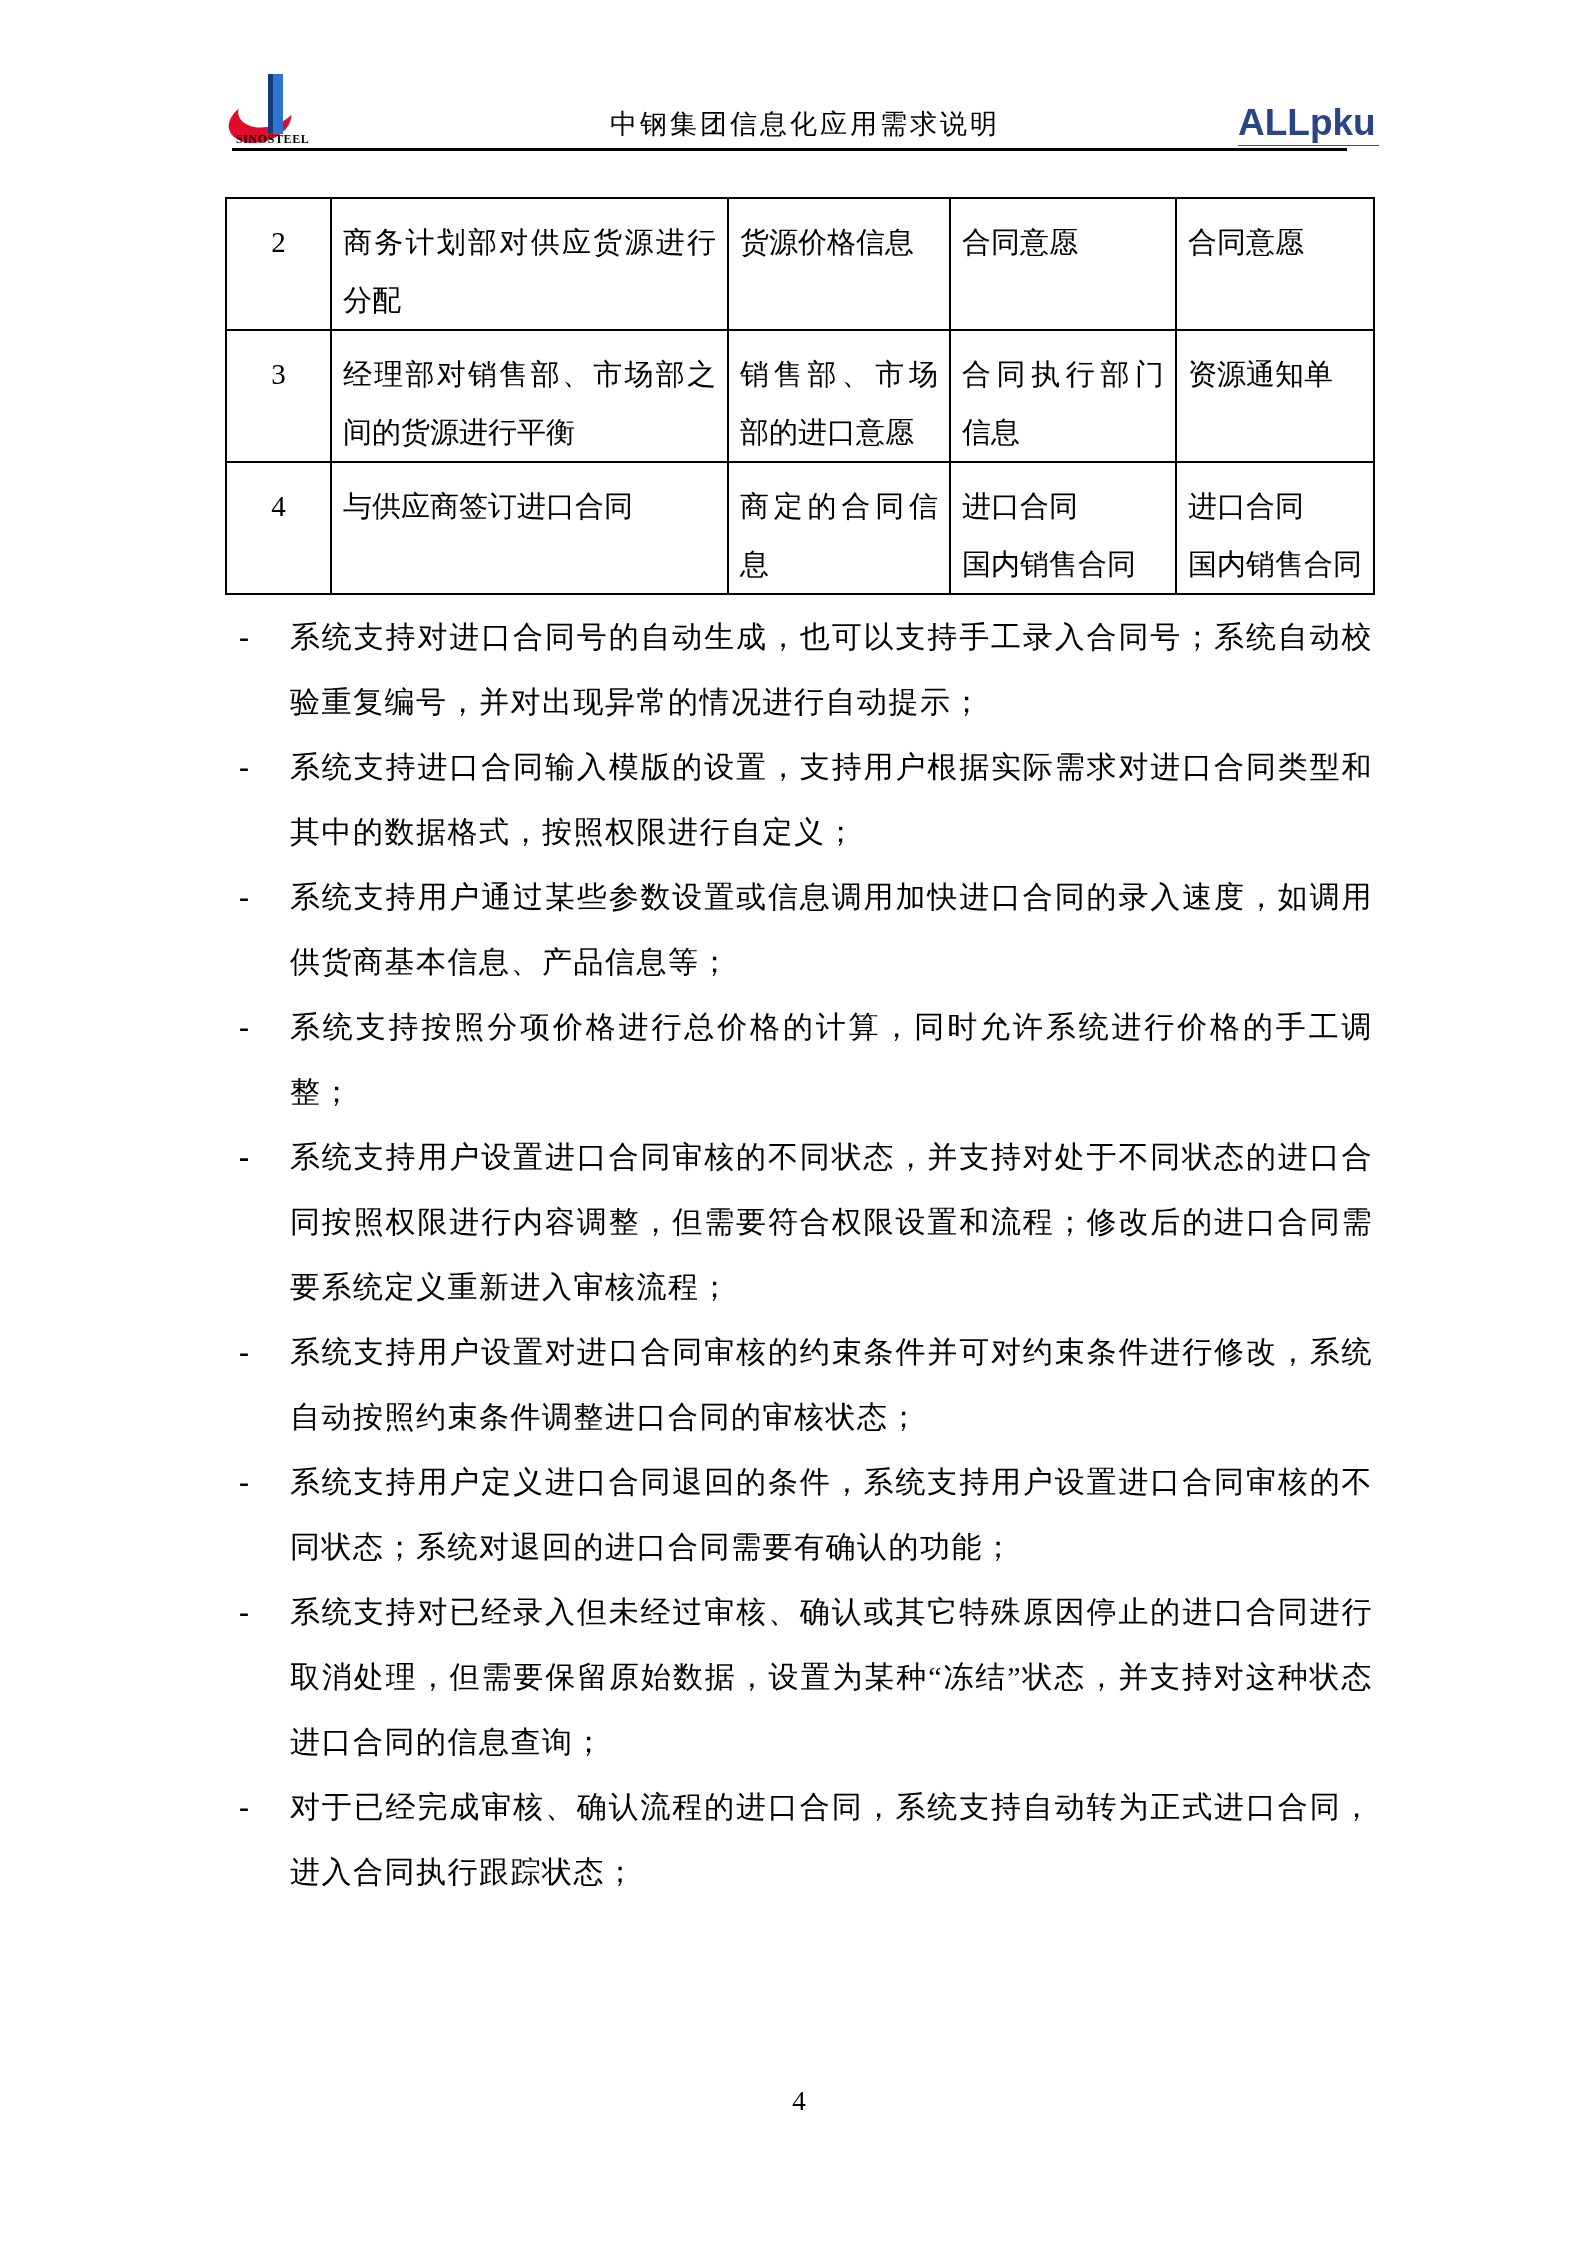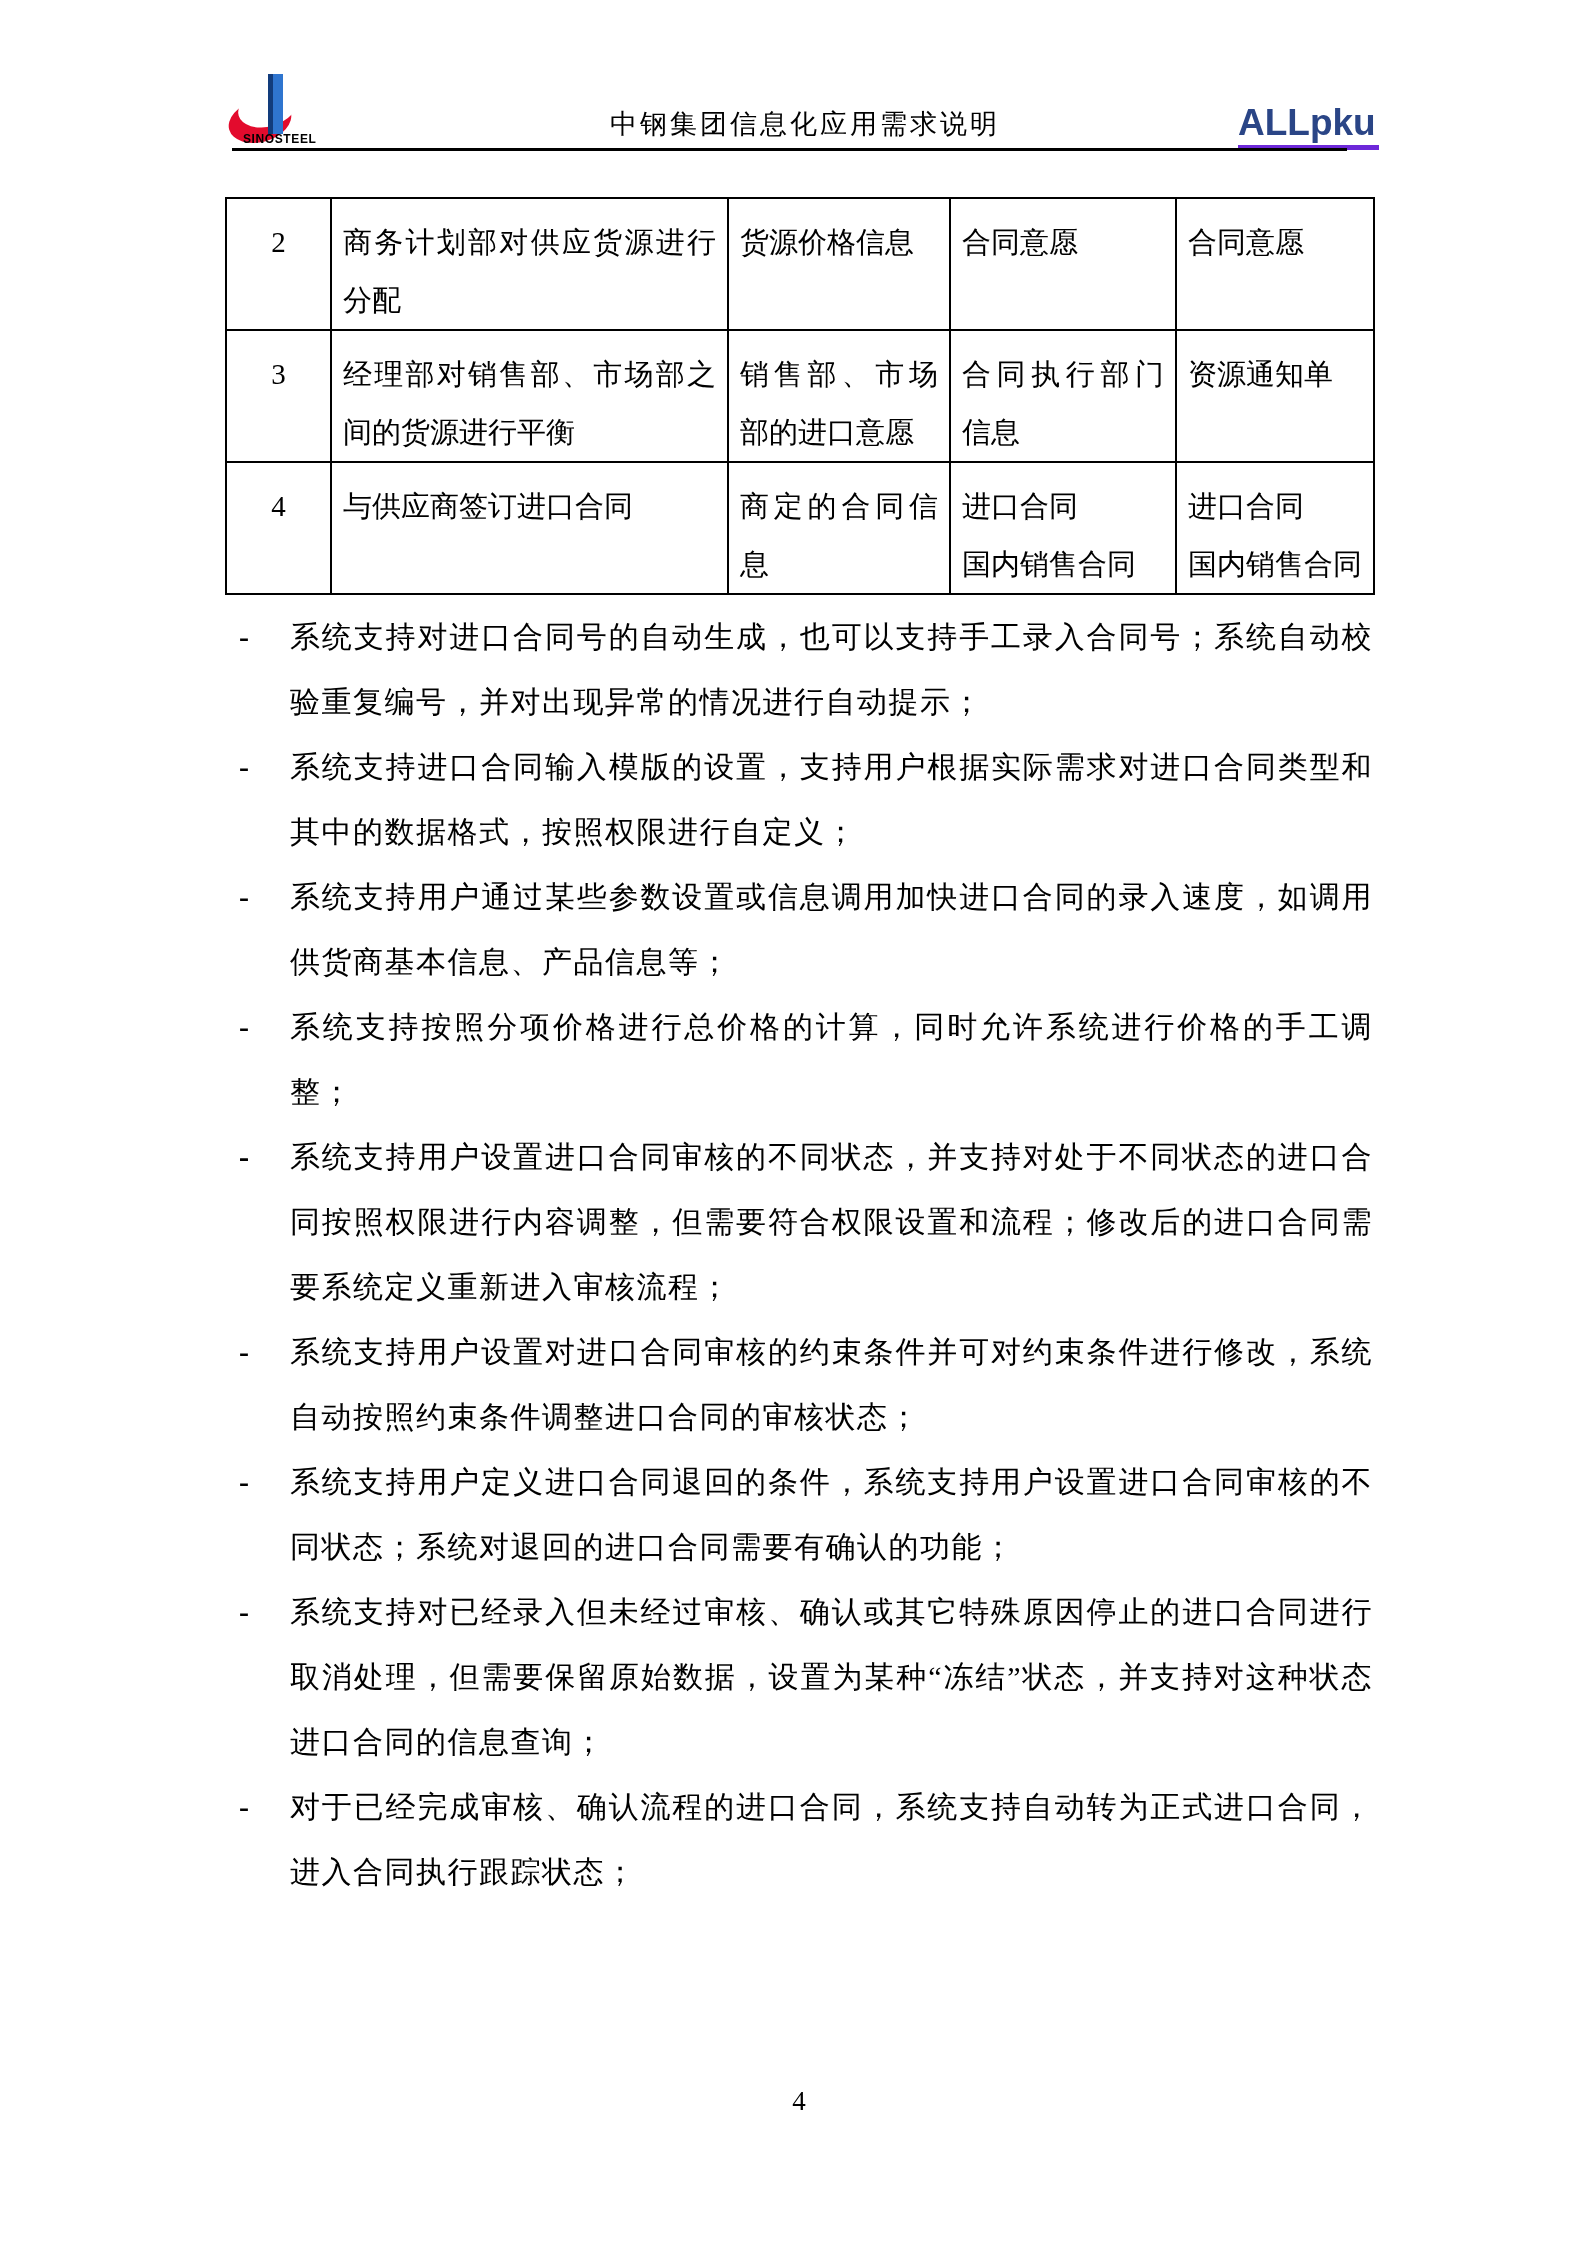--- a/index.html
+++ b/index.html
@@ -14,31 +14,31 @@
   }
 
   
   .sinosteel { position:absolute; left:228px; top:70px; width:112px; height:80px; }
   .crescent  { position:absolute; left:0px; top:30px; width:64px; height:42px;
                border-radius:50%; background:#e30b2d; transform:rotate(-16deg); }
   .crescent::after { content:""; position:absolute; left:13px; top:-9px;
                width:60px; height:38px; border-radius:50%; background:#fff; }
   .steelbar  { position:absolute; left:40px; top:4px; width:15px; height:60px;
                background:linear-gradient(90deg,#123c7c 0 32%, #2f75cf 32% 100%); }
-  .brand     { position:absolute; left:15px; top:62px;
-               font-family:Liberation Sans, sans-serif; font-size:12px;
+  .brand     { position:absolute; left:8px; top:62px;
+               font-family:Liberation Serif, serif; font-size:12px;
                font-weight:bold; letter-spacing:0.6px; color:#000; }
 
   .header-title { position:absolute; left:231px; top:106px; width:1148px;
                text-align:center; font-size:27px; letter-spacing:3px; }
 
   .allpku    { position:absolute; left:1238px; top:102px;
                font-family:"Liberation Sans",sans-serif; font-weight:bold;
                font-size:37px; line-height:1.15; color:#2a4586;
-               border-bottom:5px solid #6d28d9; padding-right:3px; }
+               border-bottom:1px solid #6d28d9; padding-right:3px; }
 
   .header-rule { position:absolute; left:232px; top:148px; width:1115px;
                height:3px; background:#000; }
 
   
   .doc-table { position:absolute; left:225px; top:197px; width:1148px;
                border-collapse:collapse; table-layout:fixed; }
   .doc-table td { border:2px solid #000; font-size:29px; line-height:58px;
                padding:14px 11px 0 11px; vertical-align:top;
                text-align:justify; text-justify:inter-ideograph;

